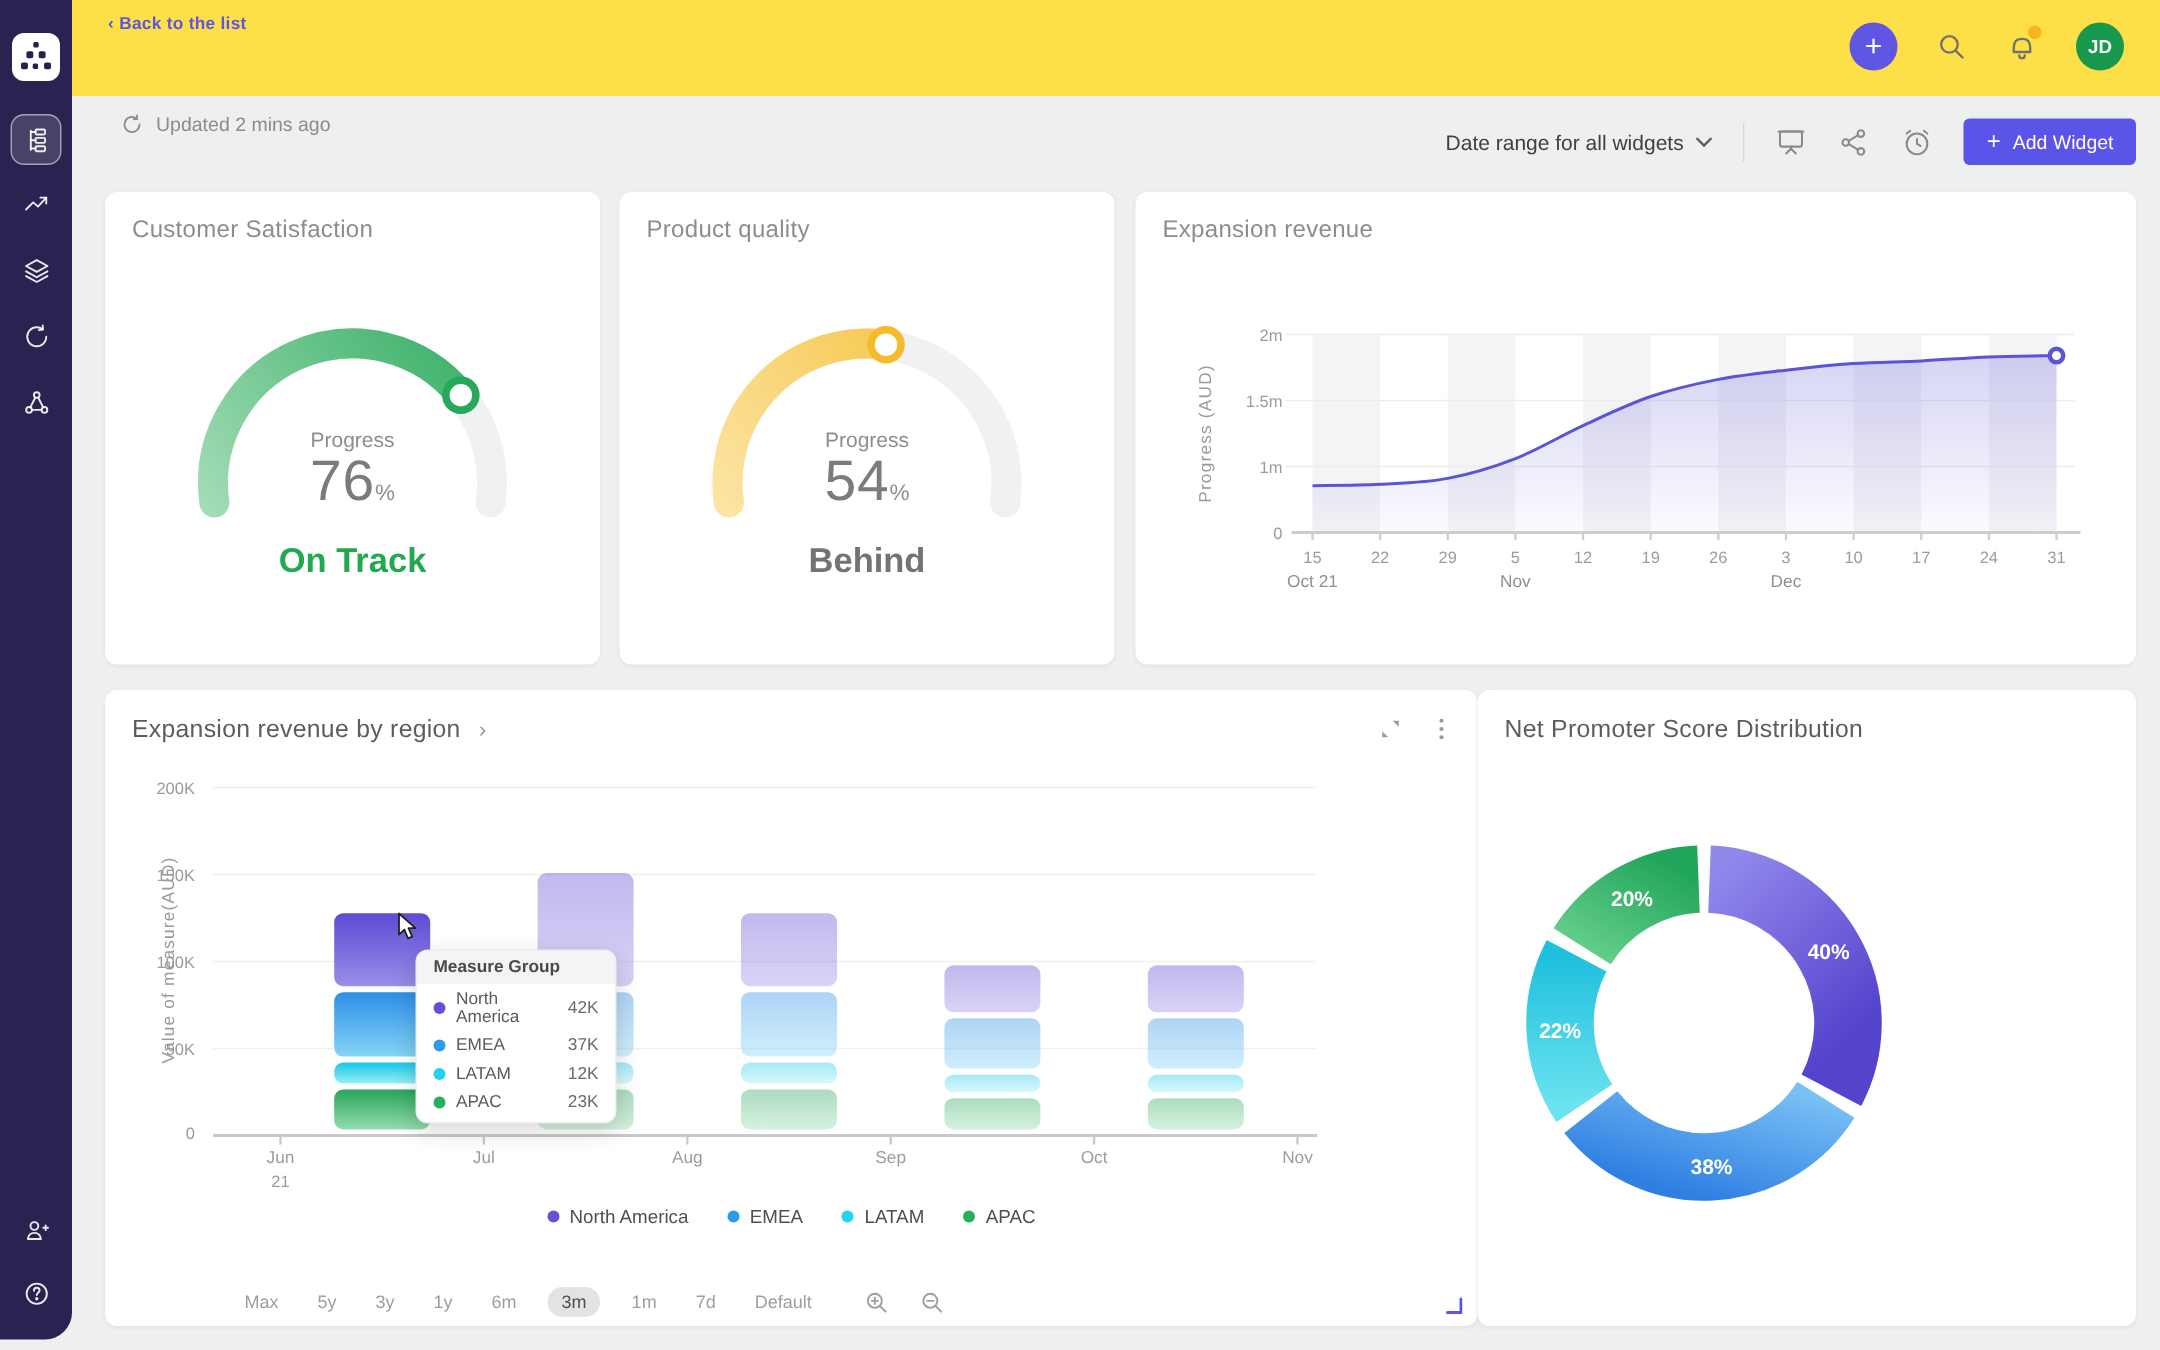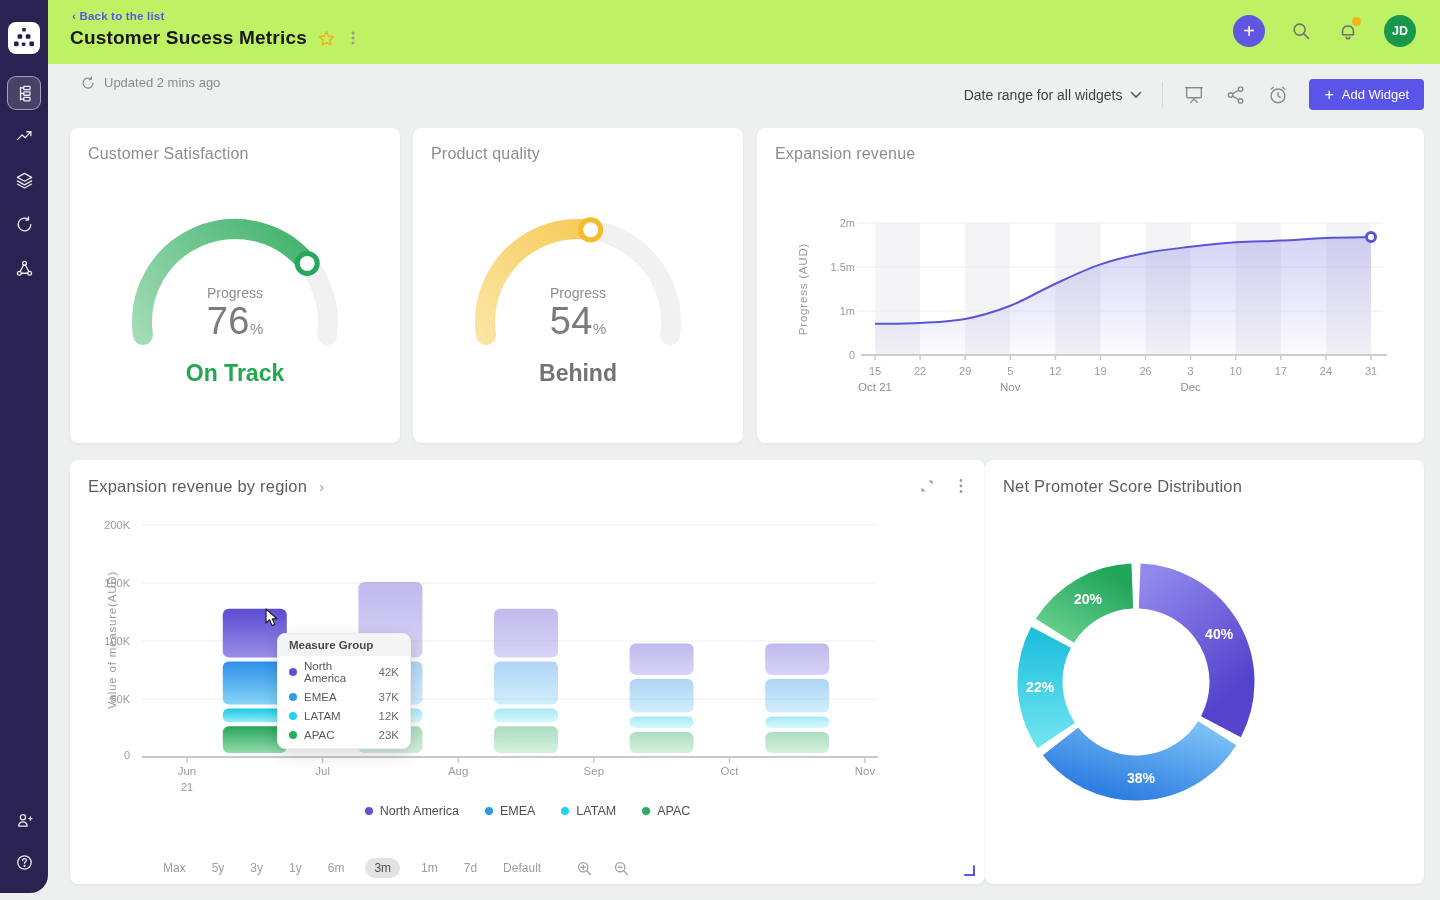--- a/index.html
+++ b/index.html
@@ -10,21 +10,21 @@
   
   .sidebar { position:absolute; left:0; top:0; width:48px; height:893px; background:#2a2351;
              border-radius:0 0 18px 0; z-index:30; }
   .logo-tile { position:absolute; left:8px; top:22px; width:32px; height:32px; background:#fff; border-radius:8px; }
   .nav-item { position:absolute; left:7px; width:34px; height:34px; display:flex; align-items:center; justify-content:center;
               border-radius:9px; color:rgba(255,255,255,.88); cursor:pointer; }
   .nav-item.selected { background:rgba(255,255,255,.14); border:1.5px solid rgba(255,255,255,.5); }
   .nav-item svg { width:19px; height:19px; stroke:rgba(255,255,255,.9); fill:none; stroke-width:1.6; stroke-linecap:round; stroke-linejoin:round; }
 
   
-  .topbar { position:absolute; left:48px; top:0; width:1392px; height:64px; background:#bef264; }
+  .topbar { position:absolute; left:48px; top:0; width:1392px; height:64px; background:#fde047; }
   .back-link { position:absolute; left:24px; top:10px; font-size:11.5px; font-weight:700; color:#5f54e6; cursor:pointer; letter-spacing:.2px; }
   .title-row { position:absolute; left:22px; top:27px; display:flex; align-items:center; gap:10px; }
   .page-title { font-size:19px; font-weight:700; color:#17171d; letter-spacing:.2px; }
   .icon-btn { display:flex; align-items:center; justify-content:center; cursor:pointer; }
   .topbar-actions { position:absolute; right:24px; top:15px; display:flex; align-items:center; gap:25px; }
   .plus-fab { width:32px; height:32px; border-radius:50%; background:#6156e4; color:#fff; display:flex; align-items:center;
               justify-content:center; font-size:20px; font-weight:400; cursor:pointer; }
   .avatar { width:32px; height:32px; border-radius:50%; background:#17984c; color:#fff; font-size:12.5px; font-weight:700;
             display:flex; align-items:center; justify-content:center; cursor:pointer; }
   .bell-wrap { position:relative; }
@@ -146,35 +146,20 @@
     <svg viewBox="0 0 24 24">
       <circle cx="12" cy="12" r="8.5"></circle>
         <path d="M9.6 9.5 C9.6 8 10.6 7 12 7 C13.4 7 14.4 8 14.4 9.3 C14.4 11 12 11.2 12 13"></path>
         <circle cx="12" cy="16.2" r="0.6" fill="rgba(255,255,255,.9)"></circle>
     </svg>
   </div>
 </aside>
 
 <header class="topbar">
   <a class="back-link"><span>‹</span> <span>Back to the list</span></a>
-  <div class="title-row">
-    <h1 class="page-title">Customer Sucess Metrics</h1>
-    <span class="icon-btn">
-      <svg width="19" height="19" viewBox="0 0 24 24" fill="none" stroke="#f0ad1f" stroke-width="1.8" stroke-linejoin="round">
-        <path d="M12 3.2 L14.7 8.9 L20.8 9.7 L16.3 14 L17.4 20.1 L12 17.1 L6.6 20.1 L7.7 14 L3.2 9.7 L9.3 8.9 Z"></path>
-      </svg>
-    </span>
-    <span class="icon-btn">
-      <svg width="14" height="16" viewBox="0 0 14 16" fill="#9a9a9a">
-          <circle cx="7" cy="3" r="1.5"></circle>
-          <circle cx="7" cy="8" r="1.5"></circle>
-          <circle cx="7" cy="13" r="1.5"></circle>
-        </svg>
-    </span>
-  </div>
   <div class="topbar-actions">
     <div class="plus-fab">+</div>
     <span class="icon-btn">
       <svg width="22" height="22" viewBox="0 0 24 24" fill="none" stroke="#717171" stroke-width="1.7" stroke-linecap="round">
         <circle cx="10.5" cy="10.5" r="6"></circle>
           <path d="M15 15 L20 20"></path>
       </svg>
     </span>
     <span class="icon-btn bell-wrap">
       <svg width="22" height="22" viewBox="0 0 24 24" fill="none" stroke="#717171" stroke-width="1.7" stroke-linecap="round" stroke-linejoin="round">

